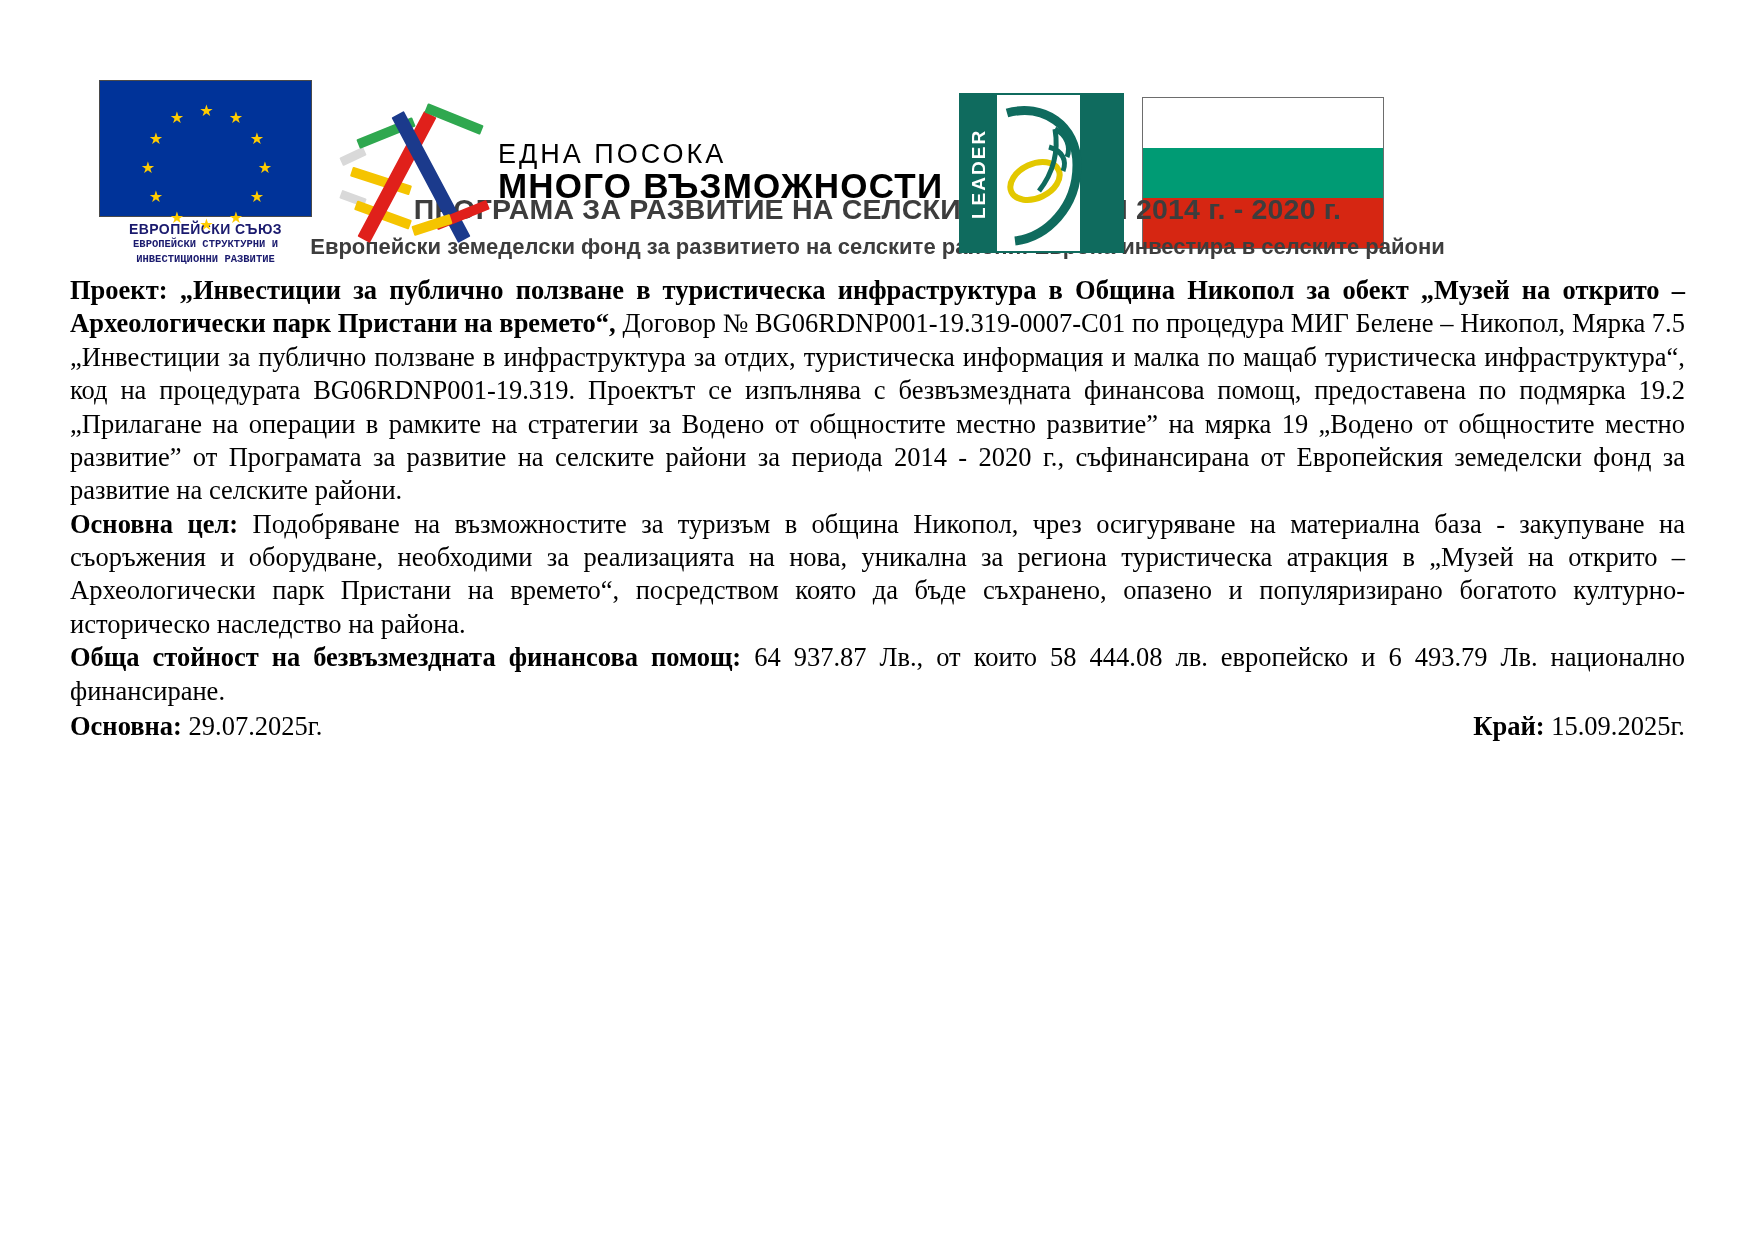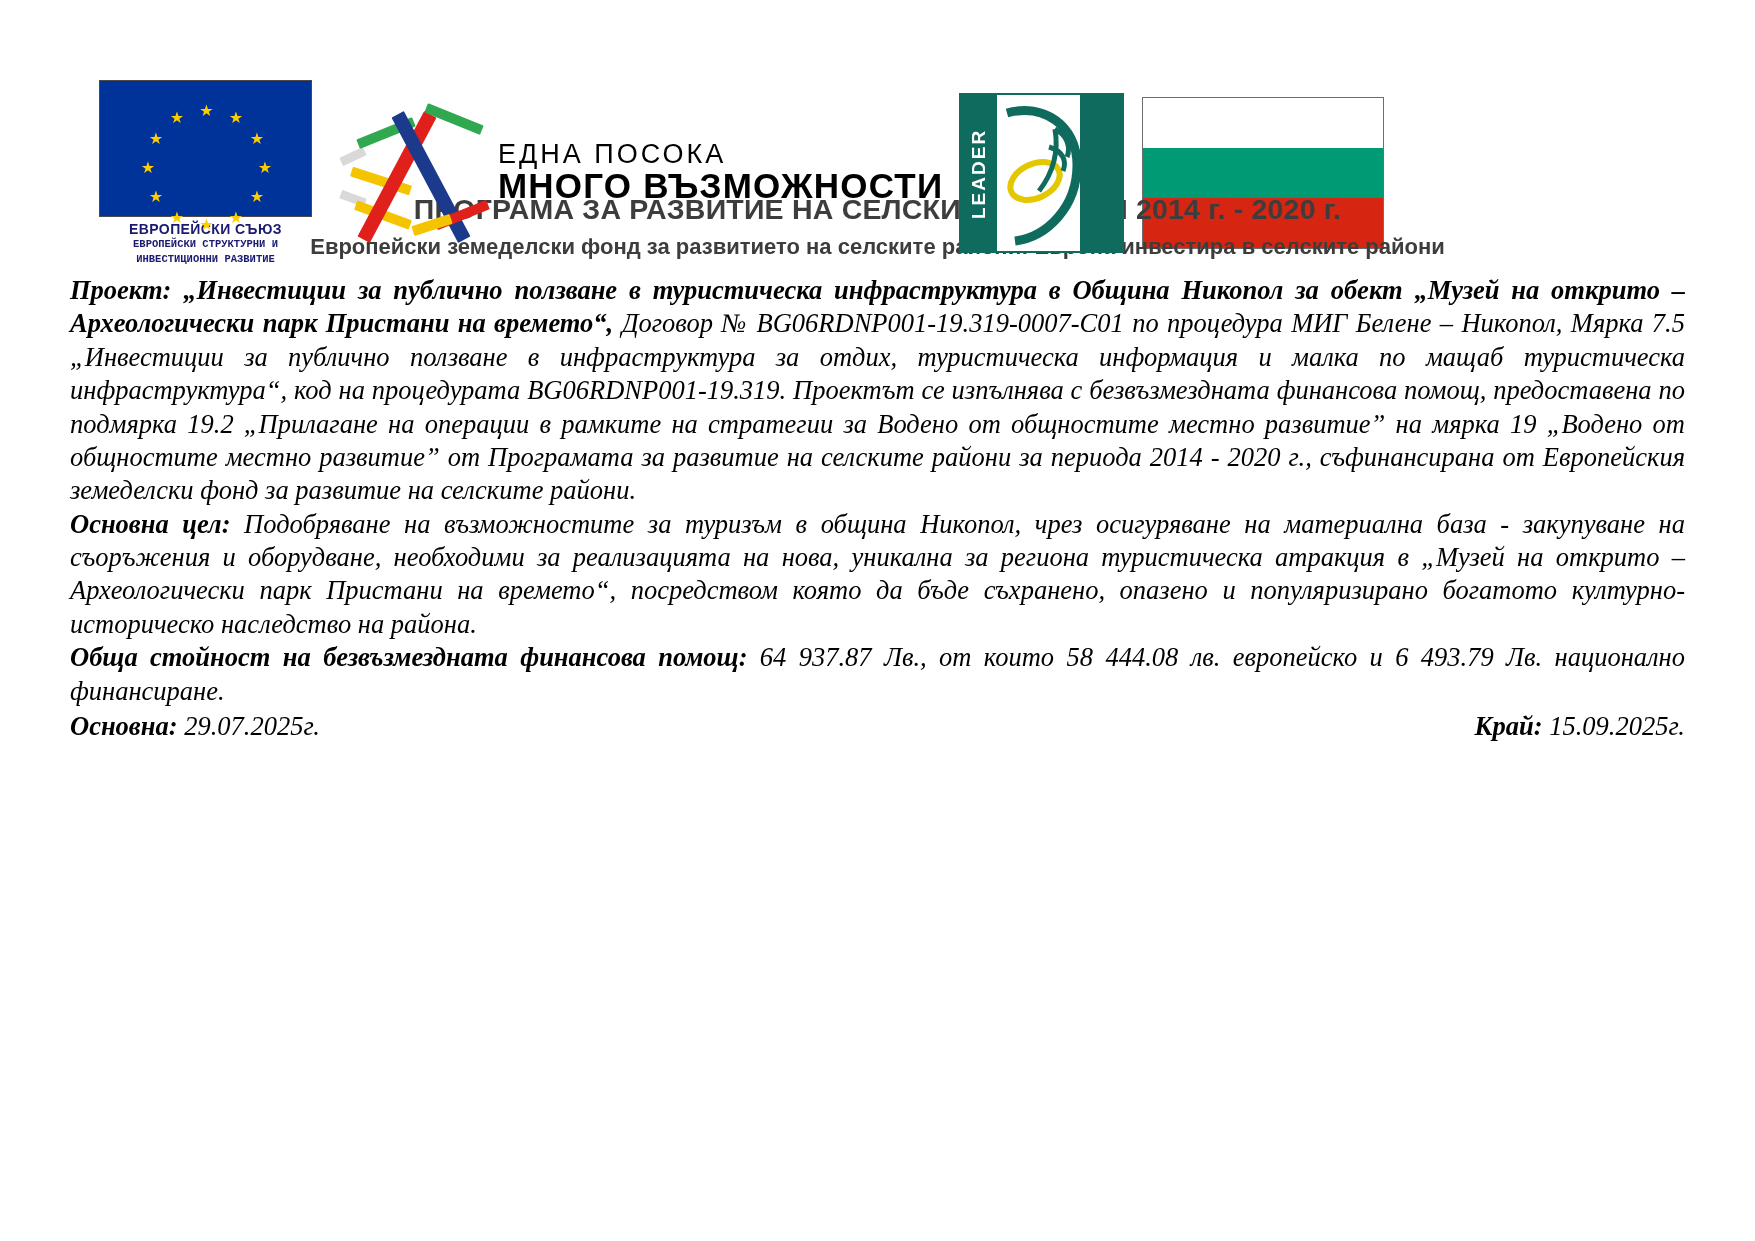--- a/index.html
+++ b/index.html
@@ -209,21 +209,20 @@
     color: #3d3d3d;
     margin-top: 8px;
   }
 
   
   .body-text {
     margin-top: 14px;
     font-size: 26.5px;
     line-height: 1.26;
     text-align: justify;
-    font-style: italic;
   }
   .body-text p {
     margin: 0 0 0 0;
     text-align: justify;
     text-justify: inter-word;
   }
   .b { font-weight: bold; }
 
   .footer-row {
     display: flex;

